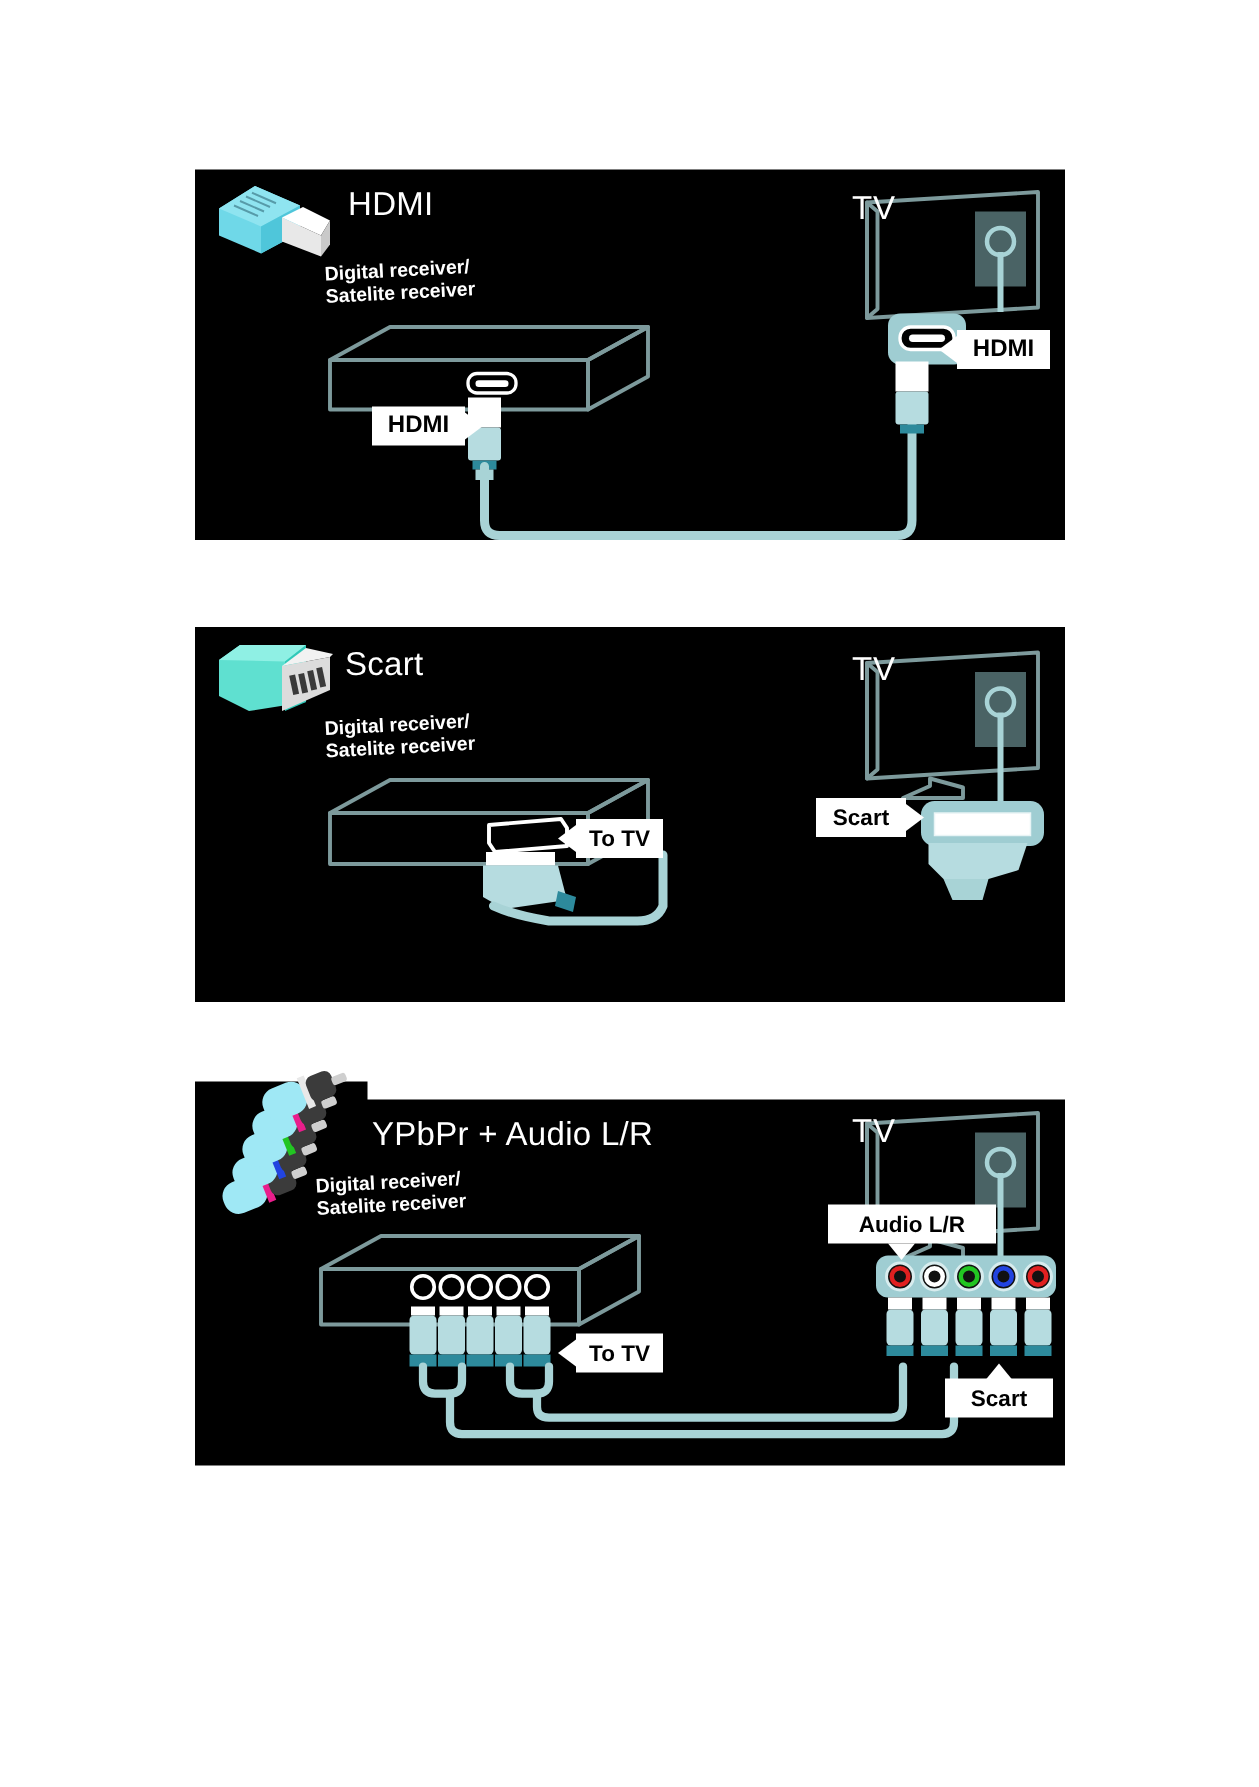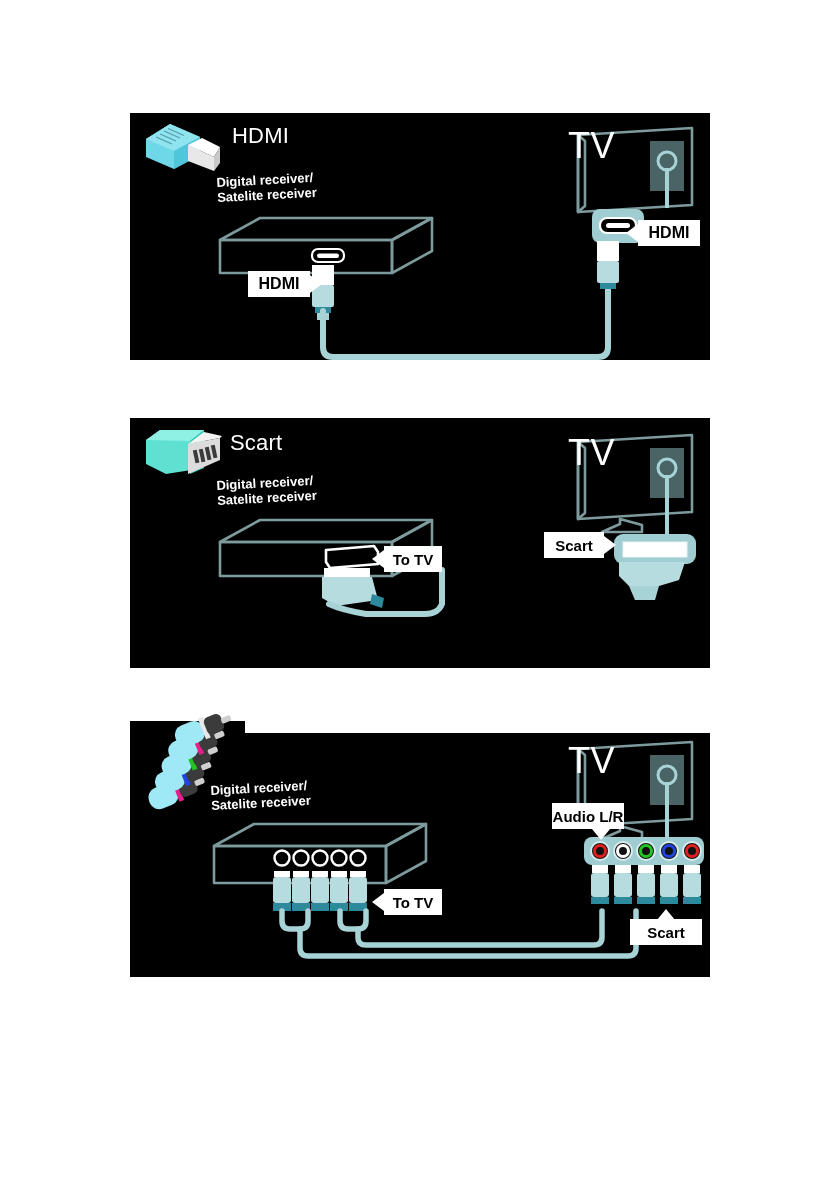--- a/index.html
+++ b/index.html
@@ -24,21 +24,21 @@
   .panel {
     position: absolute;
     background: #000000;
   }
 
   
   .tv-word {
     position: absolute;
     color: #ffffff;
     font-family: "Liberation Sans", sans-serif;
-    font-size: 36px;
+    font-size: 22px;
     font-weight: 400;
     letter-spacing: 0.5px;
     line-height: 1;
   }
   .conn-title {
     position: absolute;
     color: #ffffff;
     font-family: "Liberation Sans", sans-serif;
     font-size: 22px;
     font-weight: 400;
@@ -403,29 +403,30 @@
         <g transform="translate(554,132)">
           <rect x="0" y="0" width="16" height="8" fill="#ffffff"></rect>
           <rect x="-1" y="8" width="18" height="24" rx="3" fill="#b6dce0"></rect>
           <rect x="-1" y="32" width="18" height="7" fill="#2d8a9c"></rect>
         </g>
       </g>
     </svg>
 
     <span class="tv-word" style="left:438px; top:10px;">TV</span>
 
+    <span class="conn-title" style="left:118px; top:12px;">YPbPr + Audio L/R</span>
 
     <div class="device-label" style="left:80px; top:50px;">
       <div>Digital receiver/</div>
       <div>Satelite receiver</div>
     </div>
 
     <div class="ptr ptr-left" style="left:242px; top:160px;"></div>
     <div class="callout sz15" style="left:254px; top:156px; width:58px; height:26px;">To TV</div>
 
-    <div class="callout sz15" style="left:422px; top:70px; width:72px; height:26px;">Audio L/R</div>
+    <div class="callout sz15" style="left:422px; top:70px; width:112px; height:26px;">Audio L/R</div>
     <div class="ptr ptr-down" style="left:462px; top:96px;"></div>
 
     <div class="callout sz15" style="left:500px; top:186px; width:72px; height:26px;">Scart</div>
     <div class="ptr ptr-up" style="left:527px; top:176px;"></div>
   </div>
 
 </div>
 
 </body></html>

